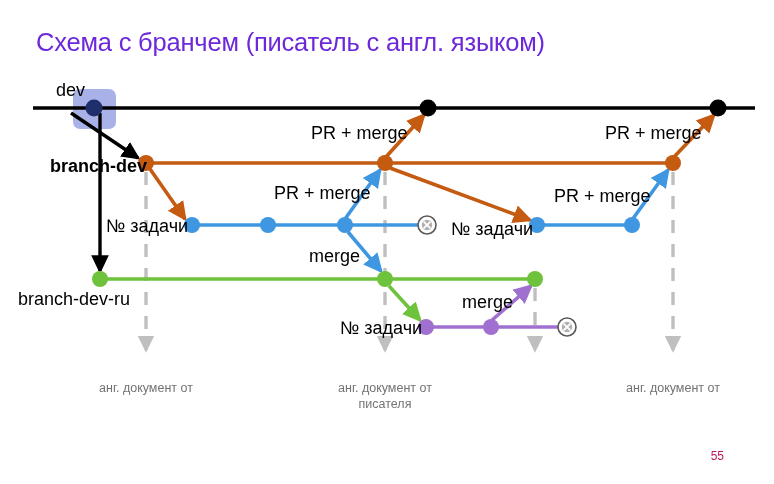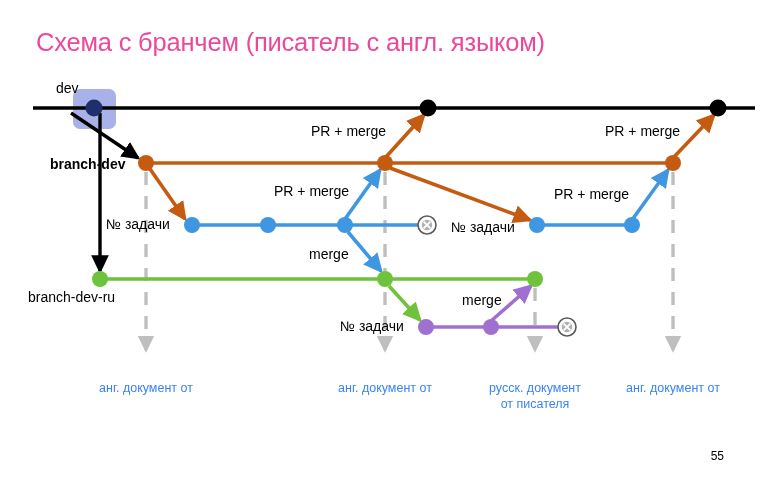--- a/index.html
+++ b/index.html
@@ -19,49 +19,49 @@
     left: 0; top: 0;
     width: 774px;
     height: 484px;
     background: #ffffff;
   }
   #title {
     position: absolute;
     left: 36px;
     top: 28px;
     font-size: 25.5px;
-    color: #ec4899;
+    color: #6d28d9;
     letter-spacing: -0.2px;
     white-space: nowrap;
   }
   #diagram {
     position: absolute;
     left: 0;
     top: 0;
   }
   .lbl {
     position: absolute;
-    font-size: 14px;
+    font-size: 18px;
     color: #000000;
     white-space: nowrap;
   }
   .caption {
     position: absolute;
     font-size: 12.5px;
-    color: #3b82f6;
+    color: #737373;
     text-align: center;
     line-height: 16px;
     width: 170px;
   }
   #pagenum {
     position: absolute;
     right: 50px;
     top: 449px;
     font-size: 12px;
-    color: #000000;
+    color: #be185d;
   }
 </style>
 </head>
 <body>
 
 <div id="slide">
 
   <div id="title">Схема с бранчем (писатель с англ. языком)</div>
 
   <svg id="diagram" width="774" height="484">
@@ -158,42 +158,39 @@
 
     <g>
       <circle cx="567" cy="327" r="9" fill="#ffffff" stroke="#595959" stroke-width="1.6"></circle>
       <circle cx="567" cy="327" r="5.2" fill="#b0b0b0"></circle>
       <path d="M563.6,323.6 L570.4,330.4 M570.4,323.6 L563.6,330.4" stroke="#ffffff" stroke-width="1.8"></path>
     </g>
   </svg>
 
   <div class="lbl" style="left:56px; top:80px;">dev</div>
   <div class="lbl" style="left:50px; top:156px;font-weight:bold;">branch-dev</div>
-  <div class="lbl" style="left:28px; top:289px;">branch-dev-ru</div>
+  <div class="lbl" style="left:18px; top:289px;">branch-dev-ru</div>
 
   <div class="lbl" style="left:106px; top:216px;">№ задачи</div>
   <div class="lbl" style="left:451px; top:219px;">№ задачи</div>
   <div class="lbl" style="left:340px; top:318px;">№ задачи</div>
 
   <div class="lbl" style="left:311px; top:123px;">PR + merge</div>
   <div class="lbl" style="left:274px; top:183px;">PR + merge</div>
   <div class="lbl" style="left:605px; top:123px;">PR + merge</div>
   <div class="lbl" style="left:554px; top:186px;">PR + merge</div>
   <div class="lbl" style="left:309px; top:246px;">merge</div>
   <div class="lbl" style="left:462px; top:292px;">merge</div>
 
   <div class="caption" style="left:61px; top:380px;">
     <div>анг. документ от</div>
   </div>
   <div class="caption" style="left:300px; top:380px;">
     <div>анг. документ от</div>
-  </div>
-  <div class="caption" style="left:450px; top:380px;">
-    <div>русск. документ</div>
-    <div>от писателя</div>
+    <div>писателя</div>
   </div>
   <div class="caption" style="left:588px; top:380px;">
     <div>анг. документ от</div>
   </div>
 
   <div id="pagenum">55</div>
 
 </div>
 
 </body></html>

